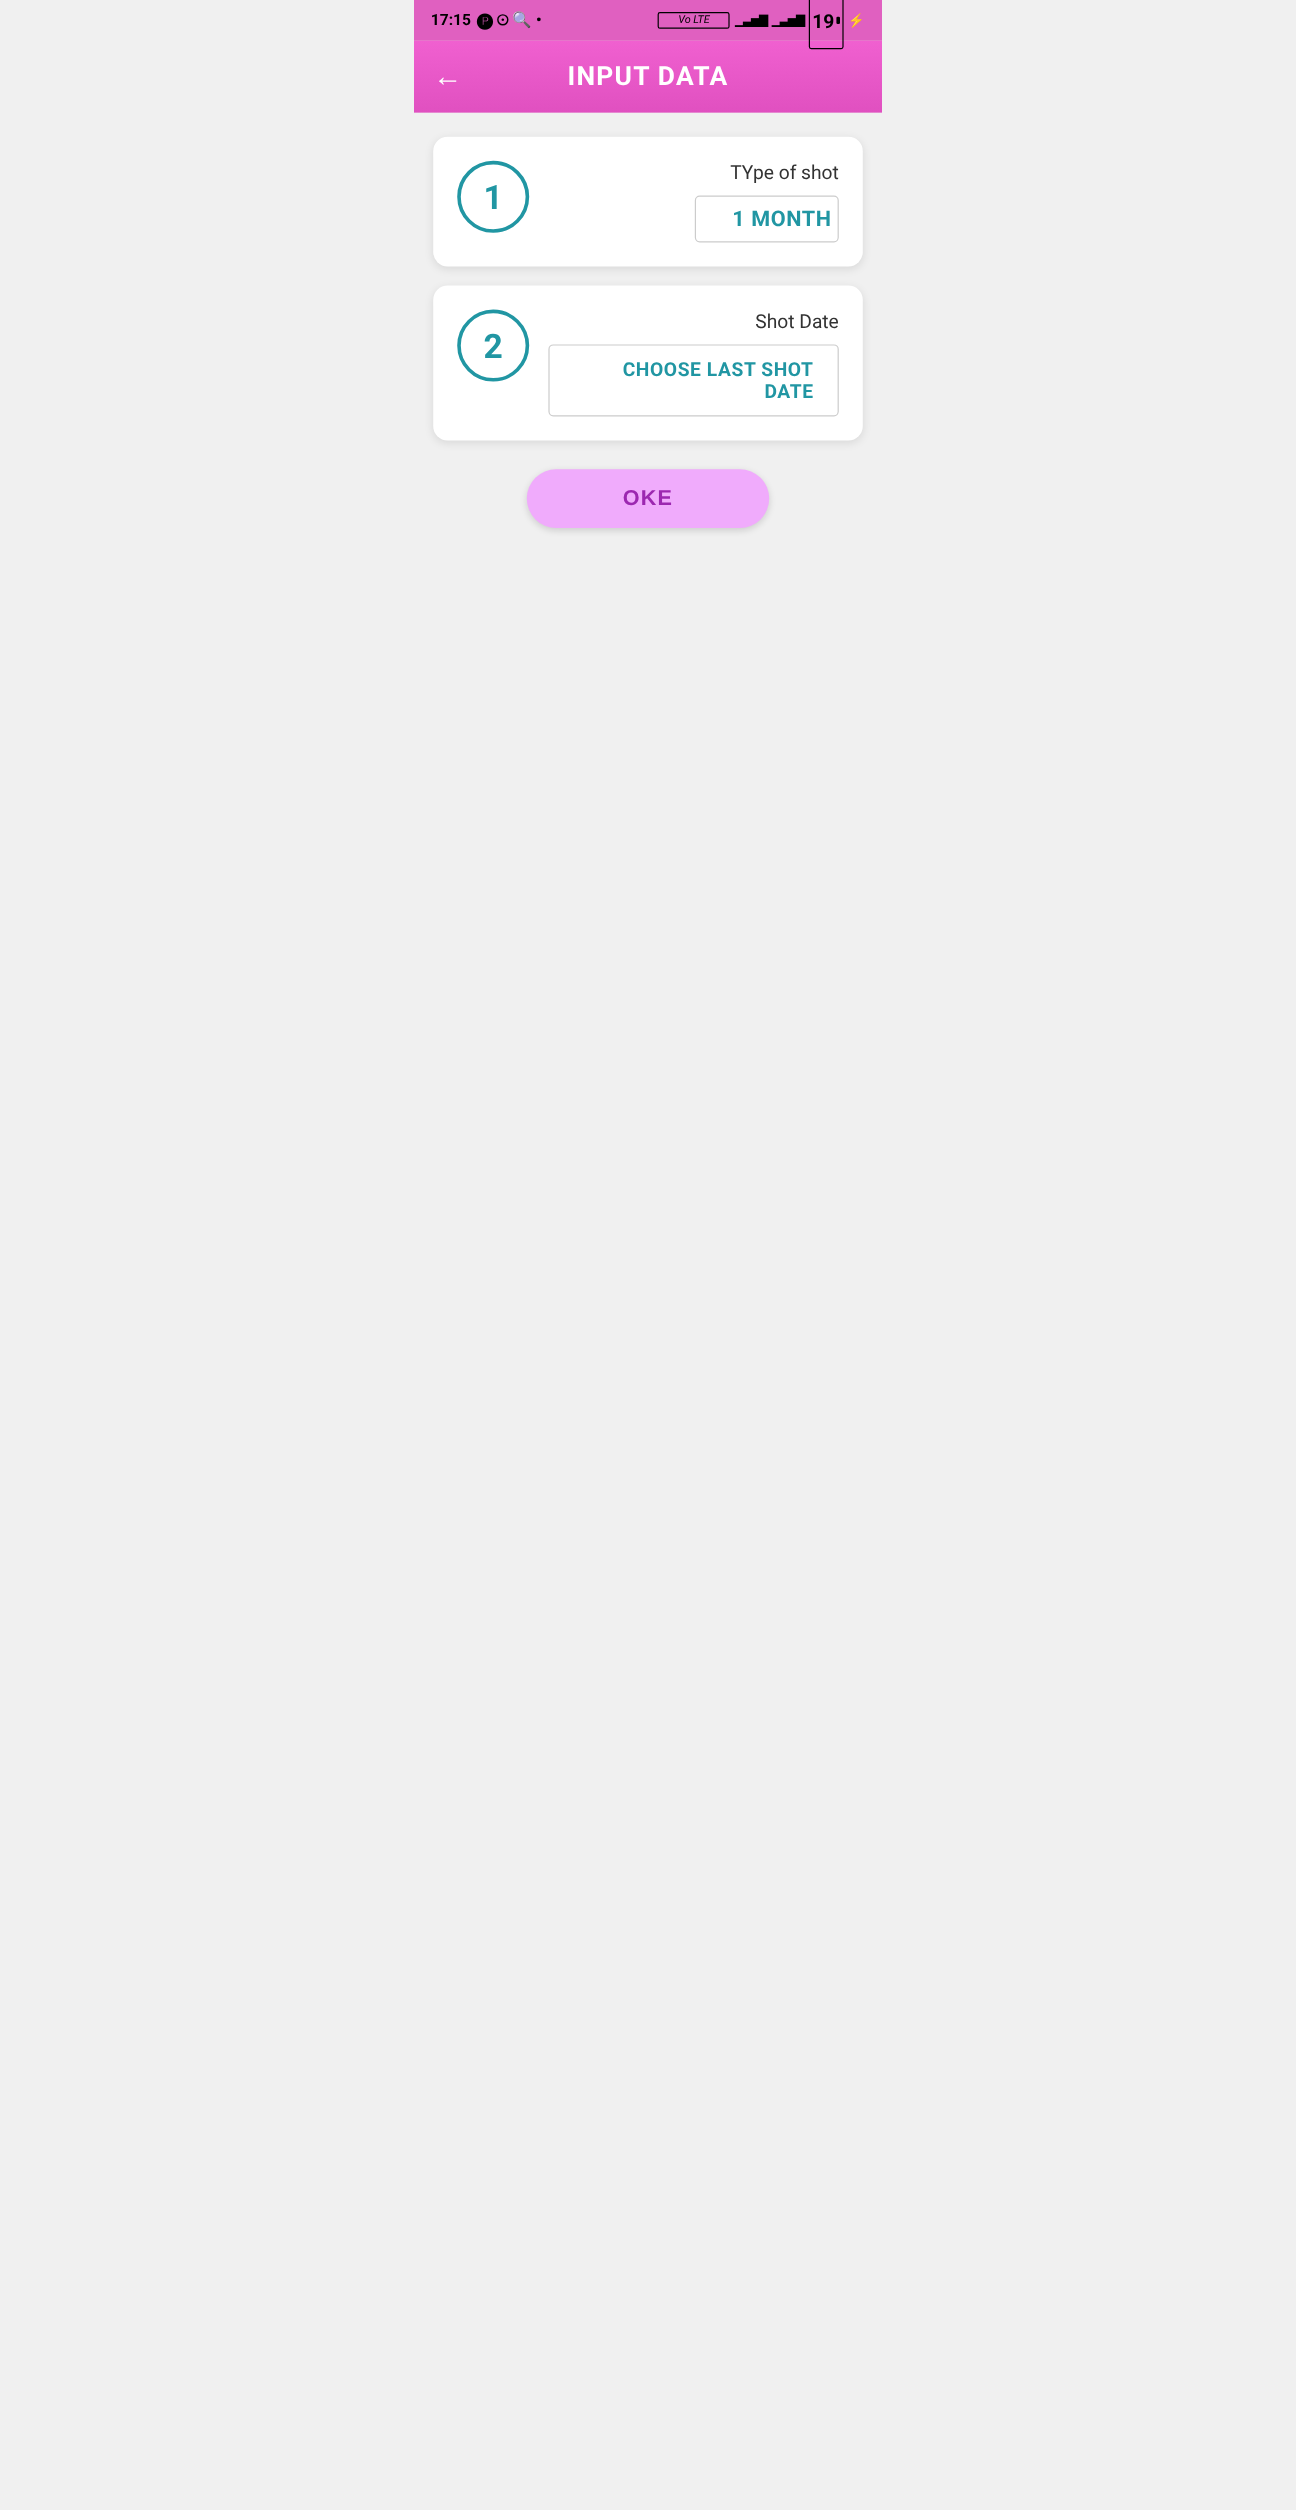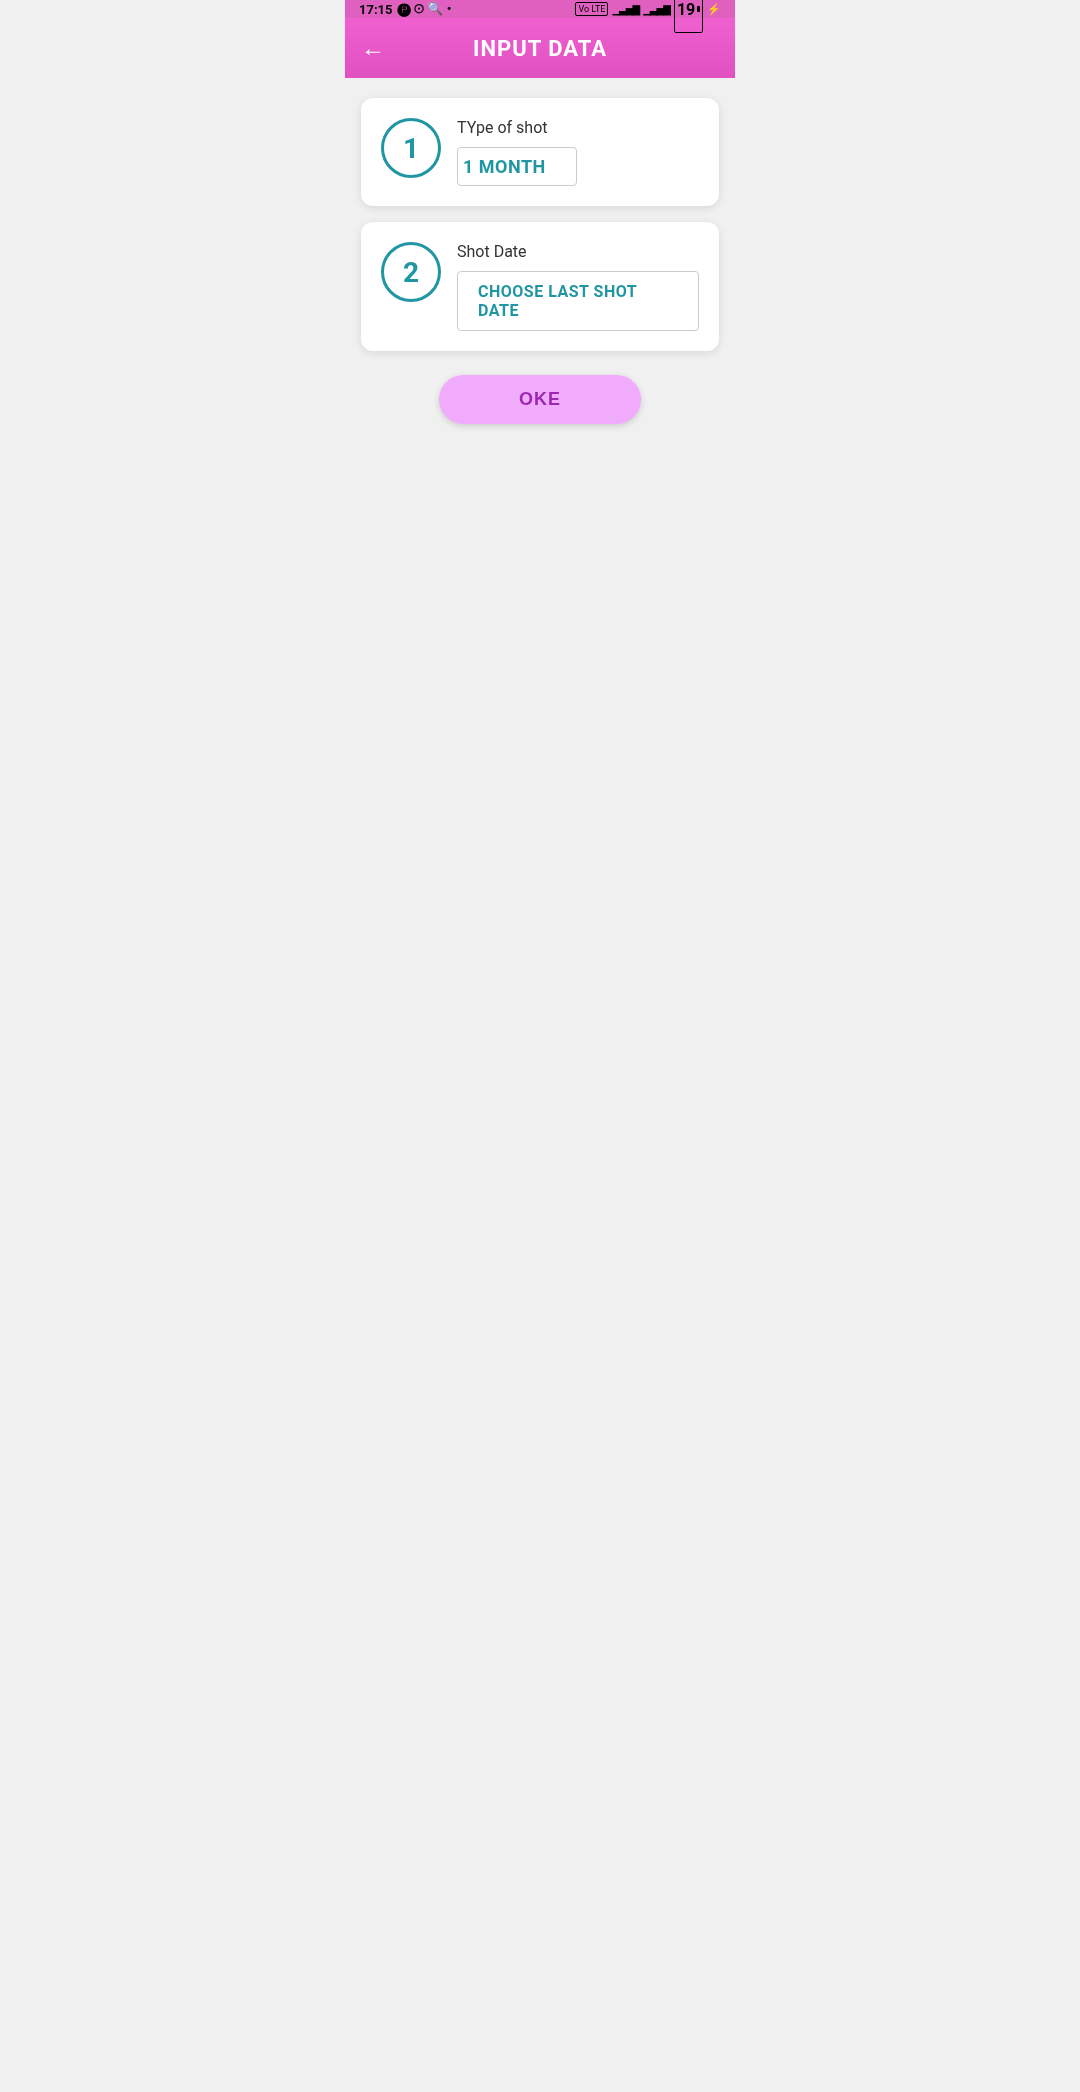--- a/index.html
+++ b/index.html
@@ -17,21 +17,21 @@
       margin: 0 auto;
     }
 
     
     .status-bar {
       background-color: #e060c0;
       display: flex;
       justify-content: space-between;
       align-items: center;
       padding: 6px 14px;
-      height: 18px;
+      height: 34px;
     }
 
     .status-bar-left {
       font-size: 13px;
       font-weight: bold;
       color: #000;
       display: flex;
       align-items: center;
       gap: 5px;
     }
@@ -120,20 +120,21 @@
       align-items: center;
       justify-content: center;
       font-size: 28px;
       font-weight: bold;
       color: #2196a3;
       flex-shrink: 0;
     }
 
     .card-body {
       flex: 1;
+      text-align: right;
     }
 
     .card-label {
       font-size: 16px;
       color: #333;
       margin-bottom: 10px;
     }
 
     .card-value-box {
       border: 1.5px solid #ccc;
@@ -196,21 +197,21 @@
   </style>
 </head>
 <body>
 
 <div class="status-bar">
   <div class="status-bar-left">
     <span>17:15</span>
     <span>🅟 ⊙ 🔍 •</span>
   </div>
   <div class="status-bar-right">
-    <span style="font-size:9px; border:1px solid #000; padding:1px 2px; border-radius:2px;">Vo LTE</span>
+    <span style="font-size:9px; border:1px solid #000; padding:1px 16px; border-radius:2px;font-style:italic;">Vo LTE</span>
     <span class="signal-bars">▁▃▅▇</span>
     <span class="signal-bars">▁▃▅▇</span>
     <span class="battery-icon">
       <span>19</span>
     </span>
     <span>⚡</span>
   </div>
 </div>
 
 <div class="app-bar">

